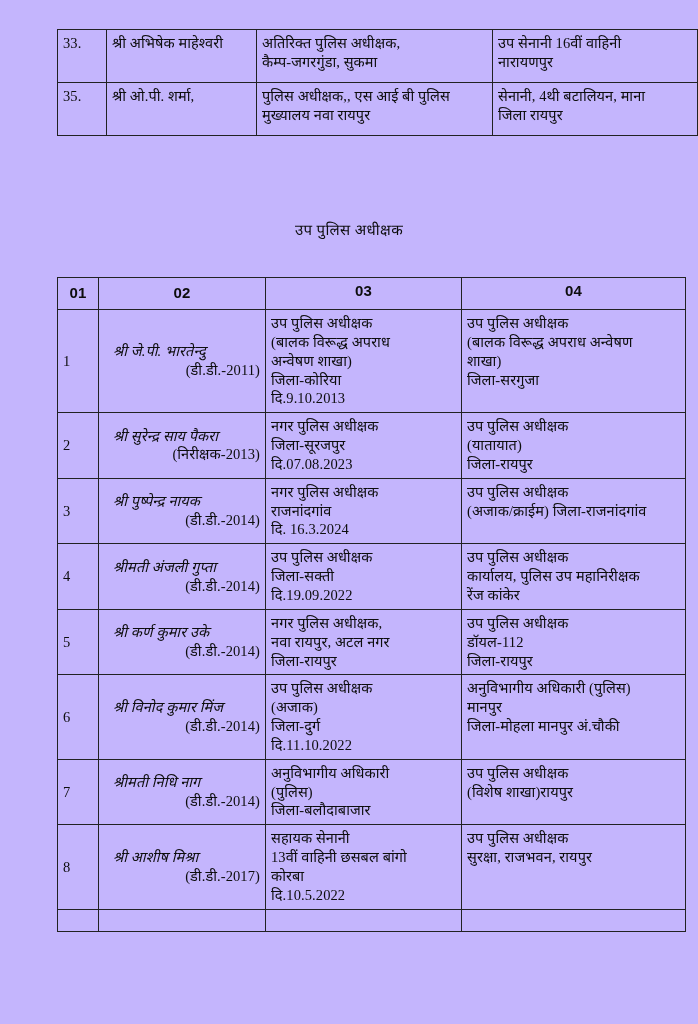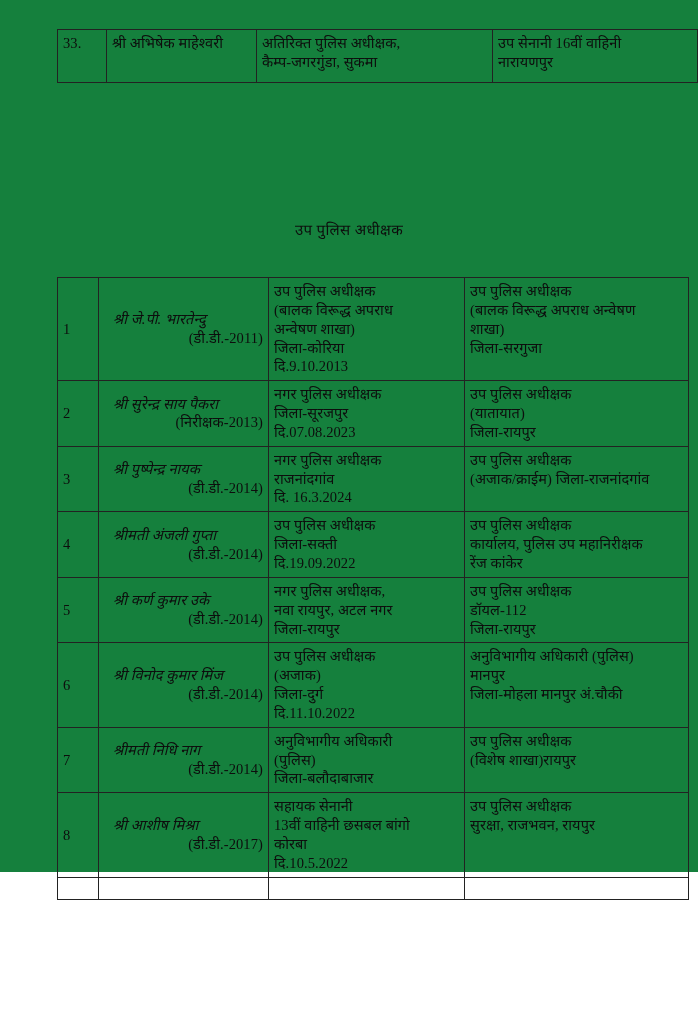--- a/index.html
+++ b/index.html
@@ -13,22 +13,22 @@
     height: 1024px;
     position: relative;
     font-family: "Liberation Serif", "DejaVu Serif", serif;
     color: #0d0d0d;
     overflow: hidden;
   }
 
   .page {
     position: relative;
     width: 698px;
-    height: 872px;
-    background: #15803d;
+    height: 1024px;
+    background: #c4b5fd;
   }
 
   
   table.doc-table {
     border-collapse: collapse;
     table-layout: fixed;
     background: transparent;
   }
   table.doc-table td,
   table.doc-table th {
@@ -119,31 +119,51 @@
           </td>
           <td class="c-cur">
             <span class="cell-line">अतिरिक्त पुलिस अधीक्षक,</span>
             <span class="cell-line">कैम्प-जगरगुंडा, सुकमा</span>
           </td>
           <td class="c-new">
             <span class="cell-line">उप सेनानी 16वीं वाहिनी</span>
             <span class="cell-line">नारायणपुर</span>
           </td>
         </tr>
+        <tr class="data-row">
+          <td class="c-sno">35.</td>
+          <td class="c-name">
+            <span class="cell-line">श्री ओ.पी. शर्मा,</span>
+          </td>
+          <td class="c-cur">
+            <span class="cell-line">पुलिस अधीक्षक,, एस आई बी पुलिस</span>
+            <span class="cell-line">मुख्यालय नवा रायपुर</span>
+          </td>
+          <td class="c-new">
+            <span class="cell-line">सेनानी, 4थी बटालियन, माना</span>
+            <span class="cell-line">जिला रायपुर</span>
+          </td>
+        </tr>
       </tbody>
     </table>
   </div>
 
   <div class="section-heading">उप पुलिस अधीक्षक</div>
 
   <div class="table-main-wrap">
     <table class="doc-table table-main">
       <tbody>
 
 
+        <tr class="hdr-nums">
+          <td class="m-sno">01</td>
+          <td class="m-name">02</td>
+          <td class="m-cur">03</td>
+          <td class="m-new">04</td>
+        </tr>
 
         <tr class="data-row">
           <td class="m-sno">1</td>
           <td class="m-name">
             <span class="nm-line1">श्री जे.पी. भारतेन्दु</span>
             <span class="nm-line2">(डी.डी.-2011)</span>
           </td>
           <td class="m-cur">
             <span class="cell-line">उप पुलिस अधीक्षक</span>
             <span class="cell-line">(बालक विरूद्ध अपराध</span>

